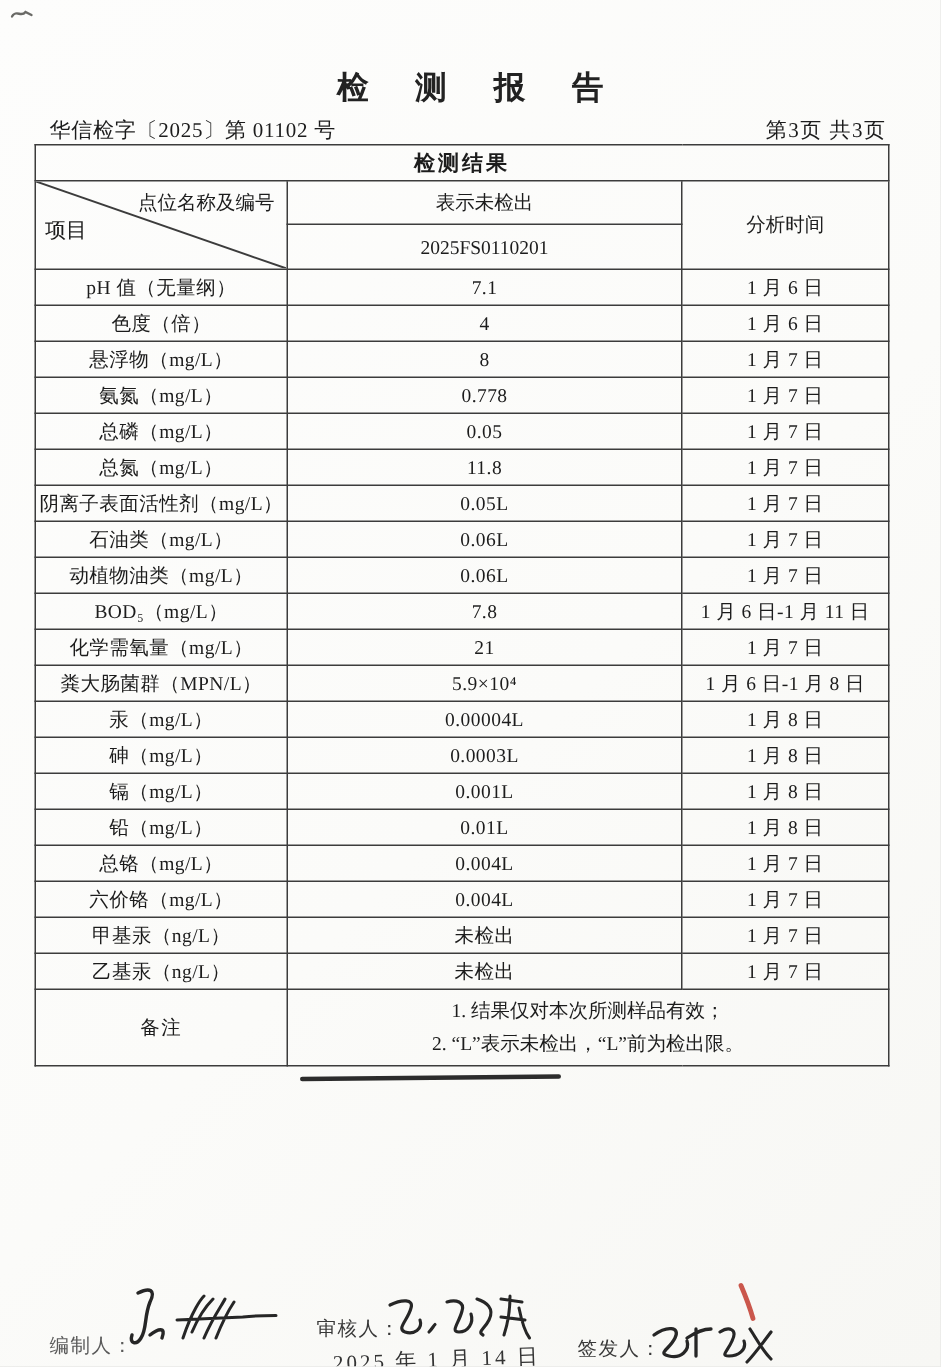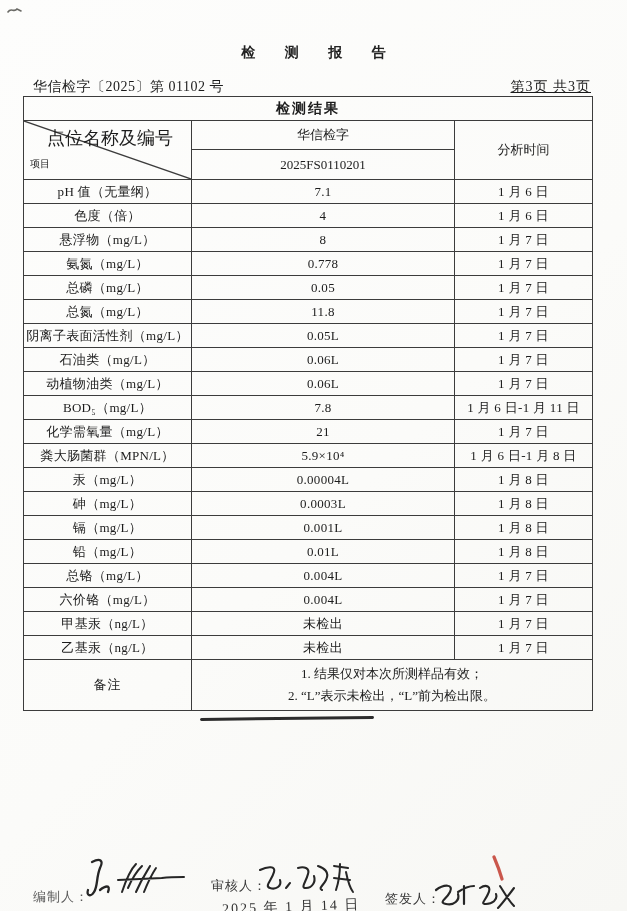--- a/index.html
+++ b/index.html
@@ -13,33 +13,33 @@
   .page{
     position:relative;
     width:627px;height:911px;
     overflow:hidden;
     background:linear-gradient(135deg,#fdfdfc 0%,#fbfbf9 55%,#f7f7f4 100%);
   }
   
   .title{
     position:absolute;top:44px;left:0;right:0;
     text-align:center;
-    font-size:14px;font-weight:700;
+    font-size:21px;font-weight:700;
     letter-spacing:13px;
     text-indent:13px;
     color:#222;
   }
   .doc-row{
     position:absolute;top:78px;left:33px;right:36px;
     display:flex;justify-content:space-between;align-items:baseline;
     font-size:14px;
     gap:16px;
   }
   .doc-number{letter-spacing:.5px;}
-  .page-info{letter-spacing:1px;text-decoration:underline;}
+  .page-info{letter-spacing:1px;}
   
   table.results{
     position:absolute;top:96px;left:23px;
     width:569px;
     border-collapse:collapse;
     table-layout:fixed;
     font-size:13px;
   }
   table.results th,table.results td{
     border:1px solid #3c3c3c;
@@ -51,24 +51,24 @@
   }
   table.results{border:1.5px solid #333;}
   tr.section-row th{
     height:21px;font-weight:700;font-size:14px;letter-spacing:2px;
   }
   th.diag-cell{
     position:relative;height:53px;padding:0;
   }
   .diag-svg{position:absolute;top:0;left:0;width:100%;height:100%;}
   .diag-top{
-    position:absolute;top:5px;right:18px;font-size:18px;
+    position:absolute;top:5px;right:8px;font-size:13px;
   }
   .diag-bottom{
-    position:absolute;bottom:8px;left:6px;font-size:10px;
+    position:absolute;bottom:16px;left:6px;font-size:14px;
   }
   tr.site-row td{height:26px;}
   tr.code-row td{height:27px;font-family:"Liberation Serif","DejaVu Serif",serif;}
   th.analysis-col{font-weight:400;margin-left:48px;}
   tbody.data-rows tr{height:24px;}
   tbody.data-rows td{letter-spacing:.3px;text-align:center;}
   tfoot td{height:48px;}
   td.remark-label{letter-spacing:1px;}
   td.remark-body{text-align:left;padding:2px 8px;}
   td.remark-body .rline{line-height:22px;white-space:nowrap;}
@@ -119,21 +119,21 @@
         <th colspan="3">检测结果</th>
       </tr>
       <tr class="site-row">
         <th class="diag-cell" rowspan="2">
           <svg class="diag-svg" viewBox="0 0 100 100" preserveAspectRatio="none">
             <line x1="0" y1="0" x2="100" y2="100" stroke="#3c3c3c" stroke-width="1.3" vector-effect="non-scaling-stroke"></line>
           </svg>
           <span class="diag-top">点位名称及编号</span>
           <span class="diag-bottom">项目</span>
         </th>
-        <td>华信检字</td>
+        <td>表示未检出</td>
         <th class="analysis-col" rowspan="2">分析时间</th>
       </tr>
       <tr class="code-row">
         <td>2025FS0110201</td>
       </tr>
     </thead>
     <tbody class="data-rows">
         <tr>
           <td>pH 值（无量纲）</td>
           <td>7.1</td>

